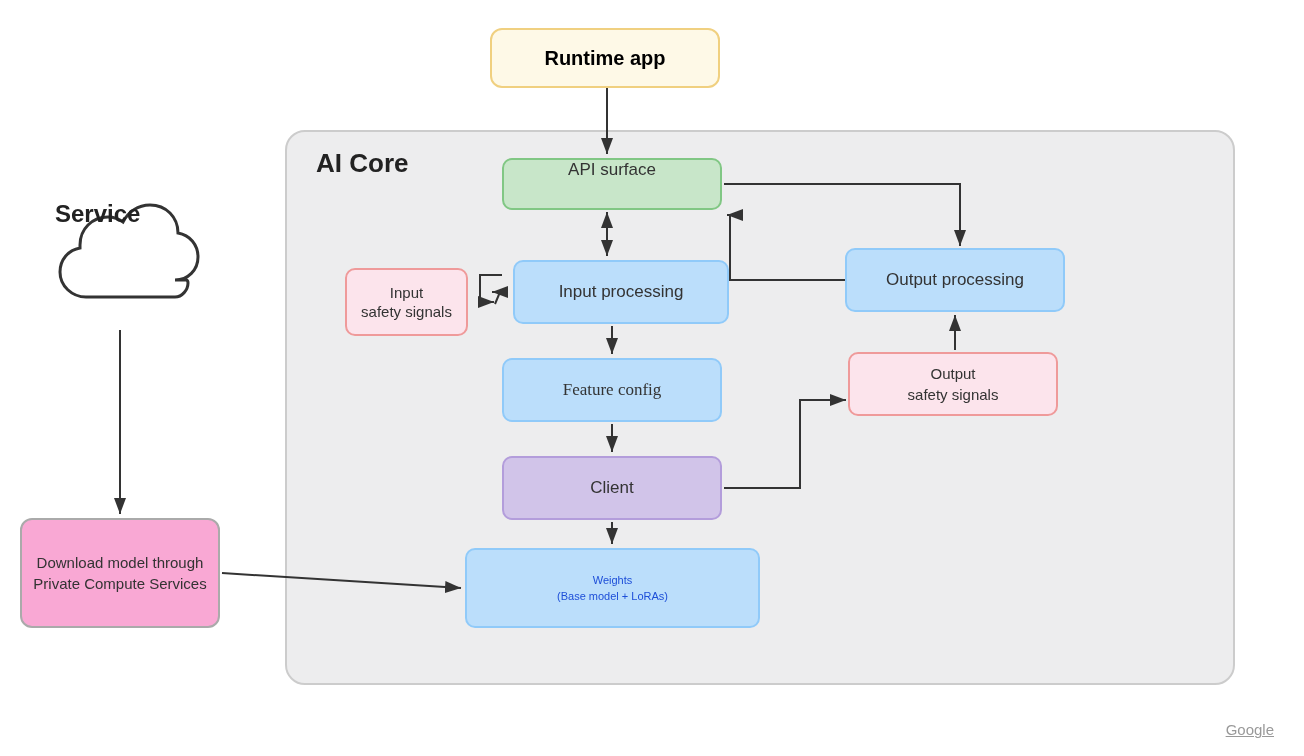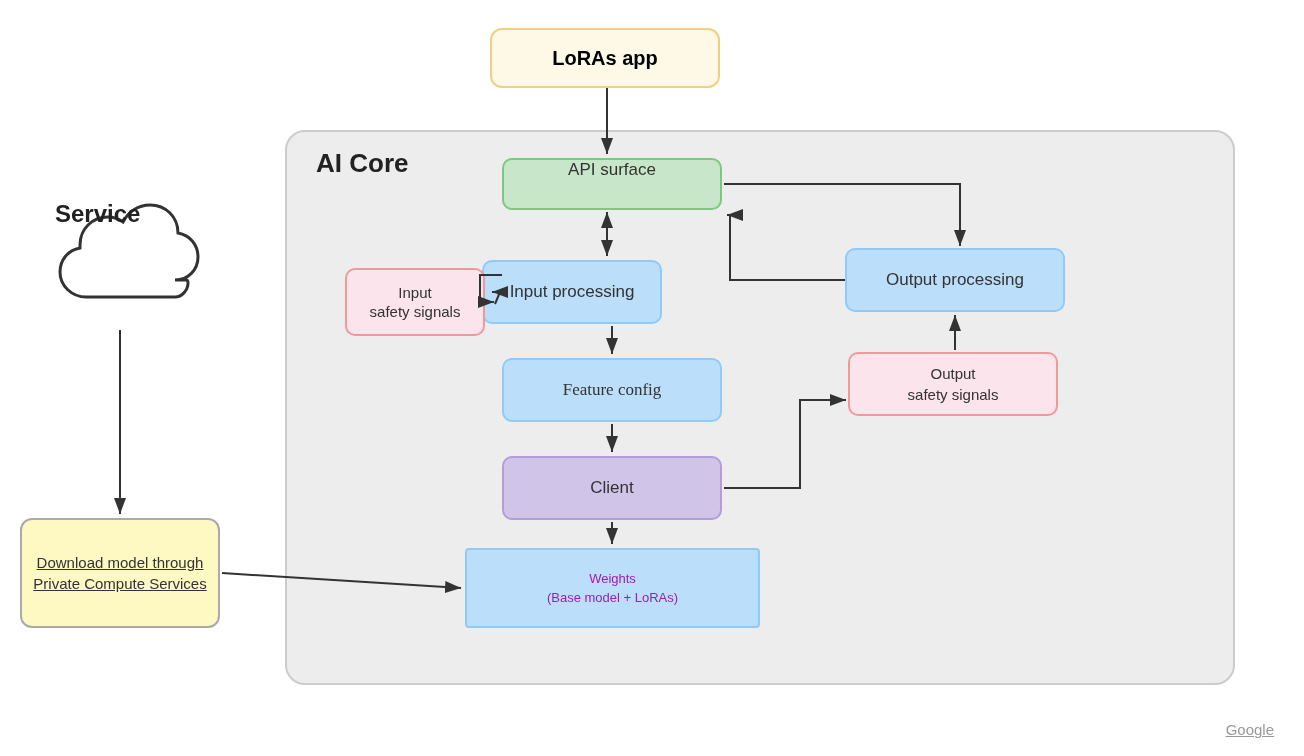--- a/index.html
+++ b/index.html
@@ -72,41 +72,41 @@
       justify-content: center;
       font-size: 17px;
       font-weight: 500;
       color: #333;
     }
 
     
     .input-processing {
       position: absolute;
       top: 260px;
-      left: 482px;
-      width: 180px;
+      left: 513px;
+      width: 216px;
       height: 64px;
       background: #bbdefb;
       border: 2px solid #90caf9;
       border-radius: 10px;
       display: flex;
       align-items: center;
       justify-content: center;
       font-size: 17px;
       font-weight: 500;
       color: #333;
       text-align: center;
     }
 
     
     .input-safety {
       position: absolute;
       top: 268px;
       left: 345px;
-      width: 140px;
+      width: 123px;
       height: 68px;
       background: #fce4ec;
       border: 2px solid #ef9a9a;
       border-radius: 10px;
       display: flex;
       align-items: center;
       justify-content: center;
       font-size: 15px;
       font-weight: 500;
       color: #333;
@@ -153,28 +153,28 @@
 
     
     .weights {
       position: absolute;
       top: 548px;
       left: 465px;
       width: 295px;
       height: 80px;
       background: #bbdefb;
       border: 2px solid #90caf9;
-      border-radius: 4px;
+      border-radius: 10px;
       display: flex;
       flex-direction: column;
       align-items: center;
       justify-content: center;
-      font-size: 13px;
-      font-weight: 500;
-      color: #a21caf;
+      font-size: 11px;
+      font-weight: 500;
+      color: #1d4ed8;
       text-align: center;
       line-height: 1.5;
     }
 
     
     .output-processing {
       position: absolute;
       top: 248px;
       left: 845px;
       width: 220px;
@@ -238,33 +238,32 @@
       color: #222;
     }
 
     
     .download-box {
       position: absolute;
       top: 518px;
       left: 20px;
       width: 200px;
       height: 110px;
-      background: #fef9c3;
+      background: #f9a8d4;
       border: 2px solid #aaaaaa;
       border-radius: 12px;
       display: flex;
       align-items: center;
       justify-content: center;
       font-size: 15px;
       font-weight: 400;
       color: #333;
       text-align: center;
       line-height: 1.4;
       padding: 10px;
-      text-decoration: underline;
     }
 
     
     .google-label {
       position: absolute;
       bottom: 18px;
       right: 30px;
       font-size: 15px;
       color: #999;
       text-decoration: underline;
@@ -279,21 +278,21 @@
       height: 756px;
       pointer-events: none;
     }
   </style>
 </head>
 <body>
 
 <div class="diagram-container">
 
   <div class="client-app">
-    <span>LoRAs app</span>
+    <span>Runtime app</span>
   </div>
 
   <div class="ai-core-box"></div>
   <div class="ai-core-label">AI Core</div>
 
   <div class="api-surface">
     <span>API surface</span>
   </div>
 
   <div class="input-processing">

